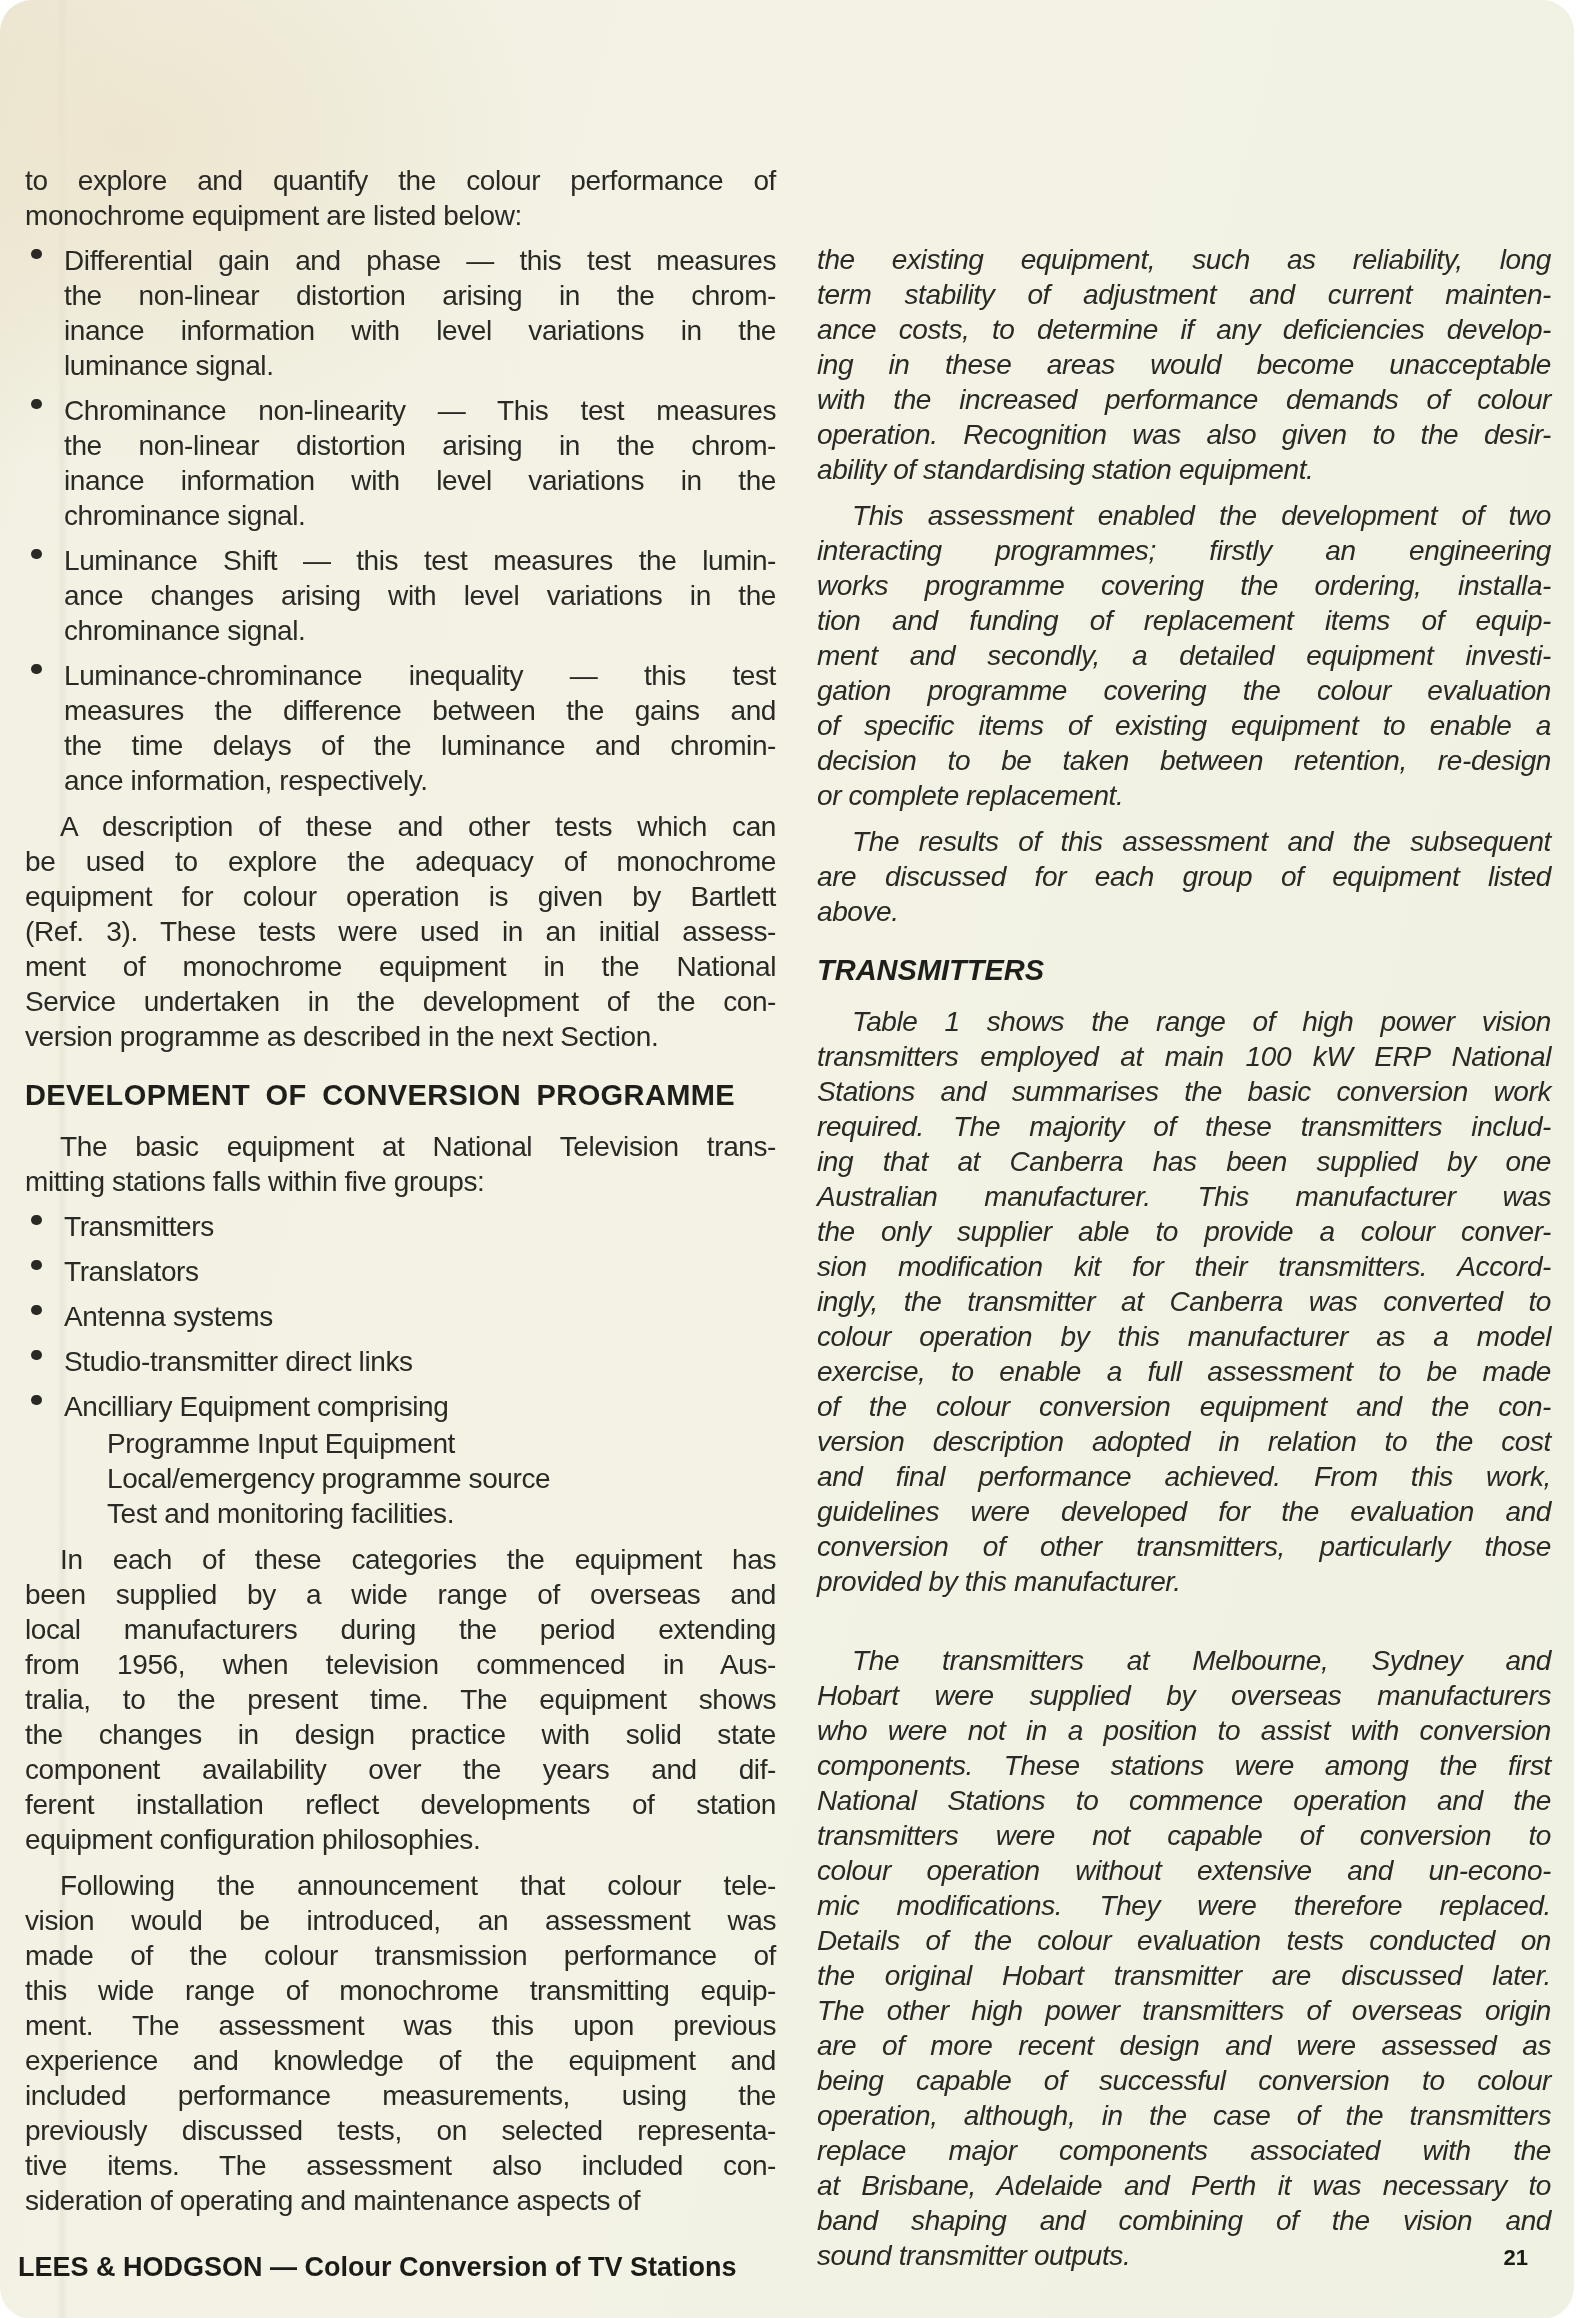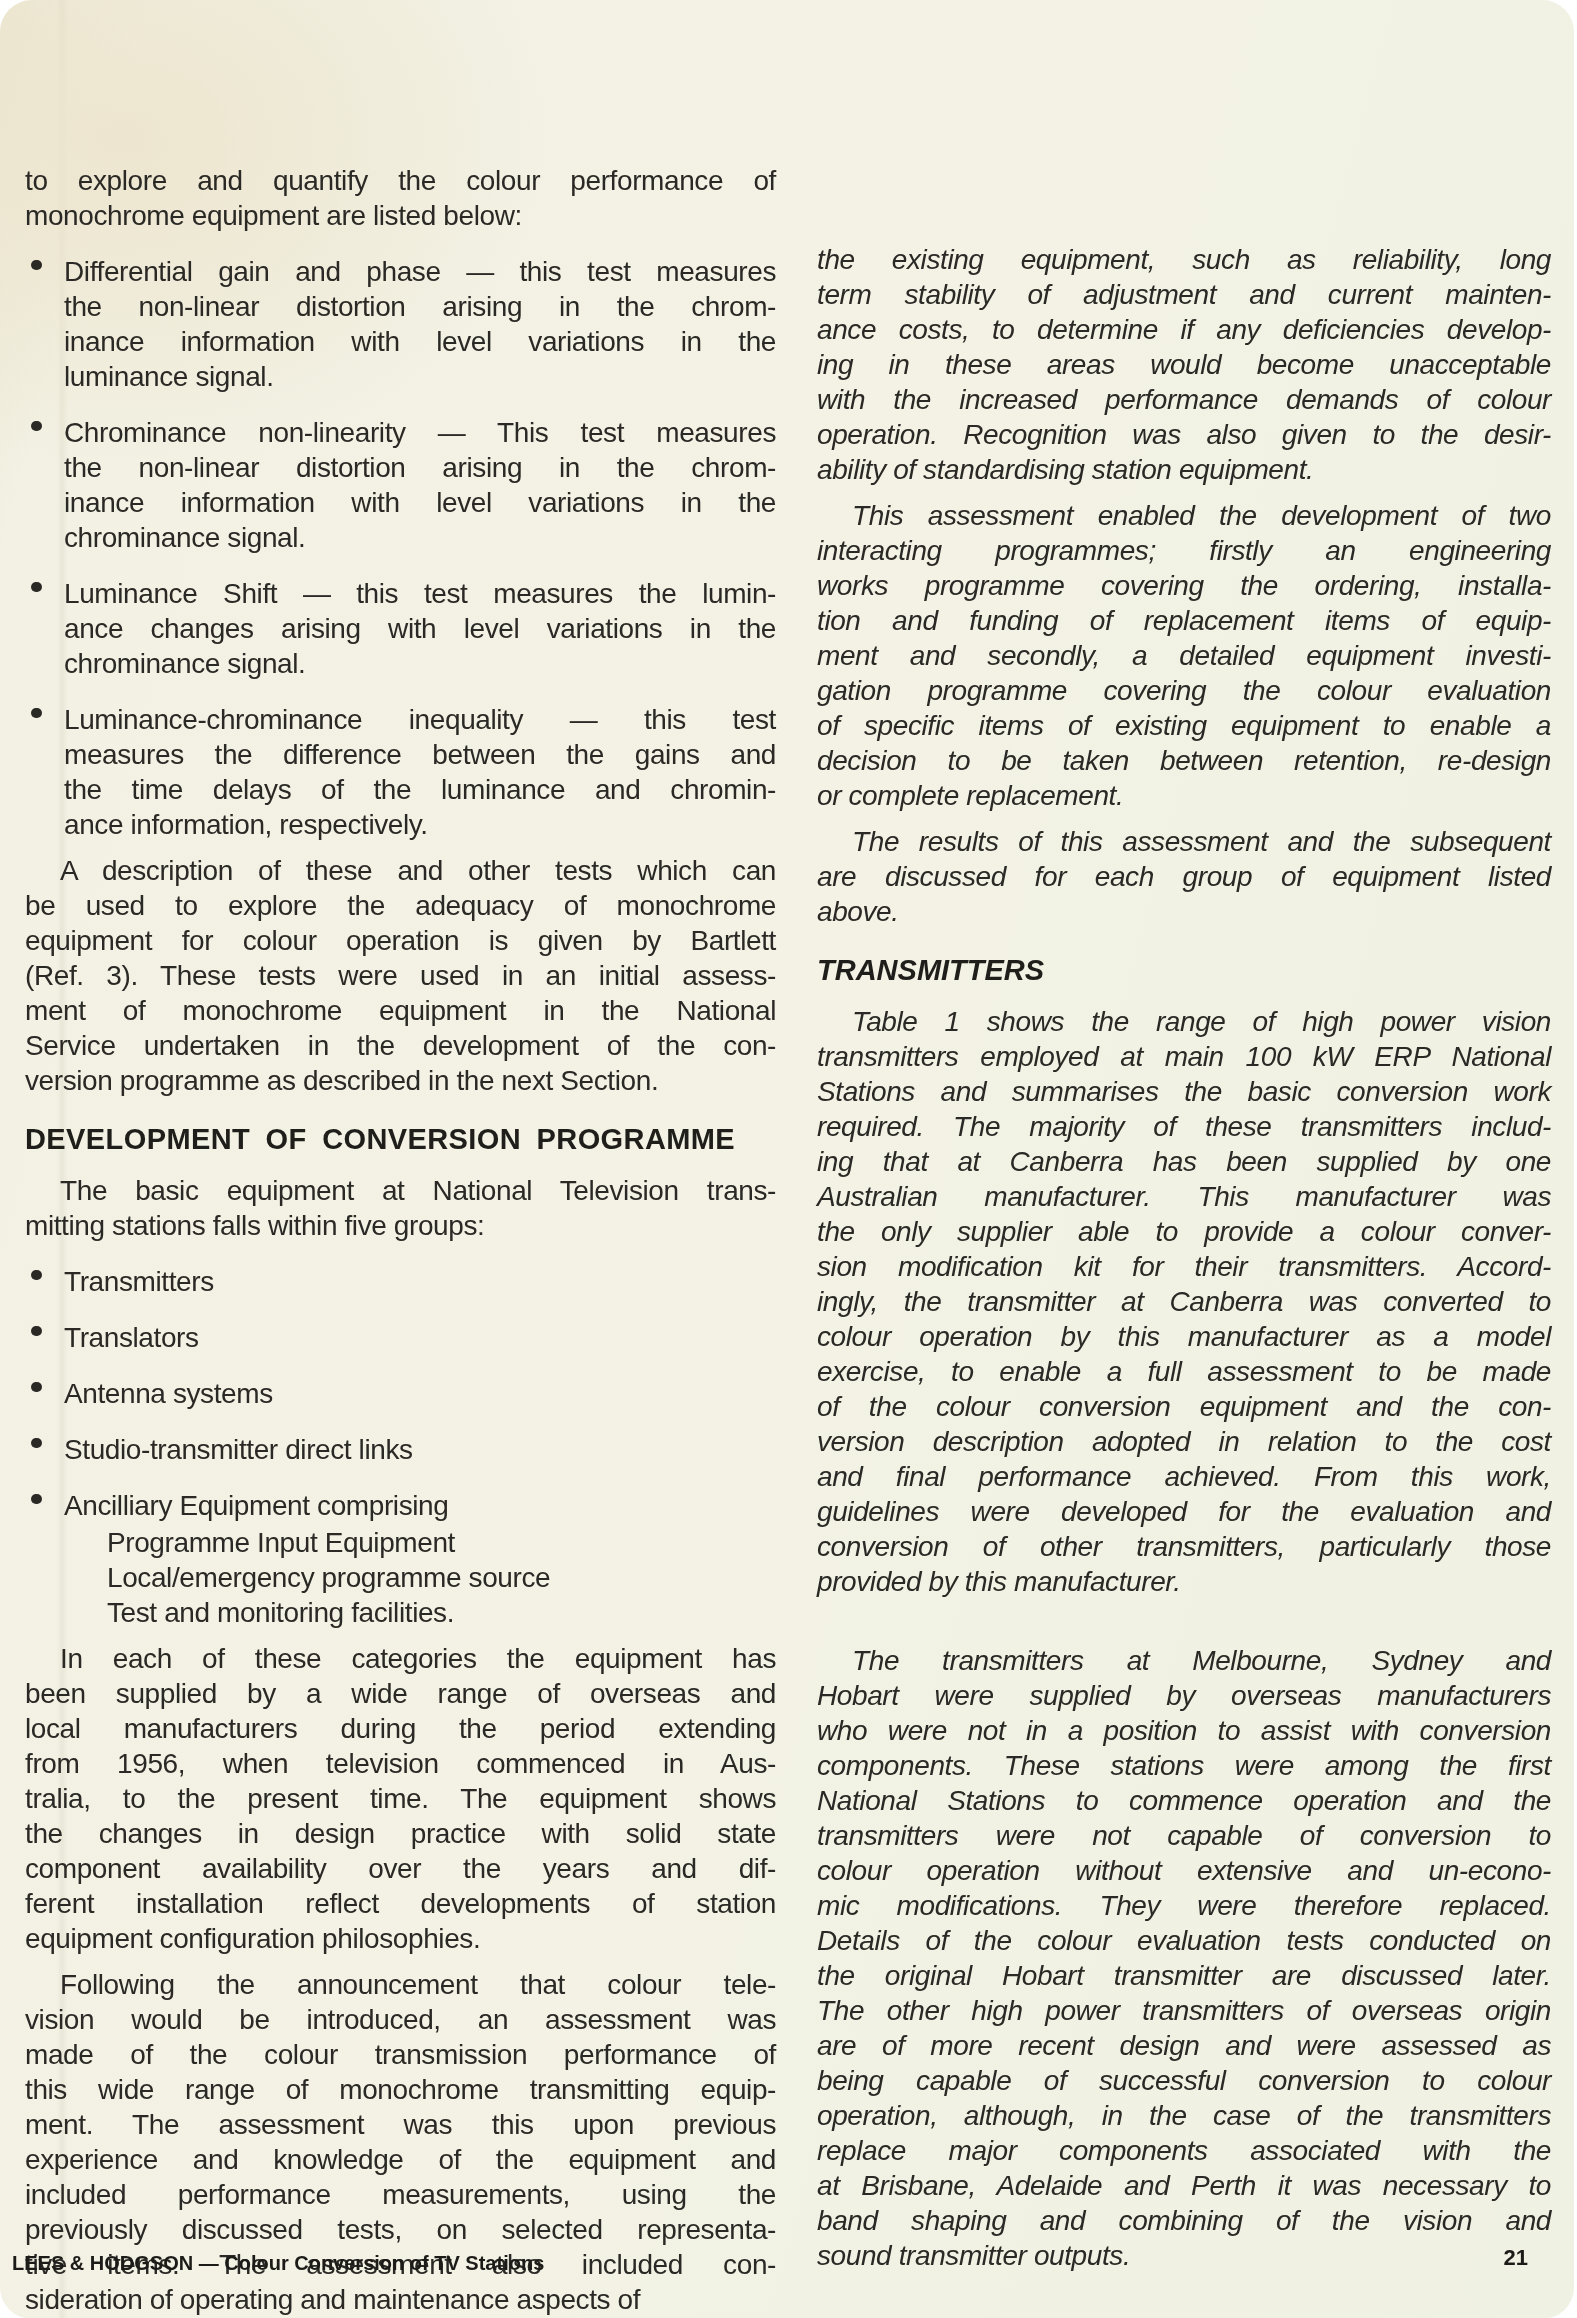--- a/index.html
+++ b/index.html
@@ -37,21 +37,21 @@
   }
   .line.last{ text-align-last:left; }
 
   .para{ margin-top:11px; }
   .para.cont{ margin-top:0; }
   .para.indent .line:first-child{ text-indent:35px; }
 
   .bullet{
     position:relative;
     padding-left:39px;
-    margin-top:21px;
+    margin-top:10px;
   }
   .bullet .dot{
     position:absolute;
     left:6.3px; top:5.5px;
     width:10.3px; height:10.3px;
     border-radius:50%;
     background:#2b2925;
   }
 
   .sublist{ padding-left:82px; margin-top:1.6px; }
@@ -62,22 +62,22 @@
     line-height:35px;
     color:#1f1e1a;
     margin:24px 0 16px 0;
   }
   .heading.spread{ word-spacing:7px; letter-spacing:0.4px; }
 
   .gap-large{ margin-top:44px; }
 
   .footer{
     position:absolute;
-    left:12px; top:2252px;
-    font-size:20px;
+    left:18px; top:2252px;
+    font-size:27px;
     font-weight:700;
     color:#1c1b18;
     letter-spacing:0;
   }
   .pagenum{
     position:absolute;
     right:46px; top:2245px;
     font-size:22px;
     font-weight:700;
     color:#1c1b18;

